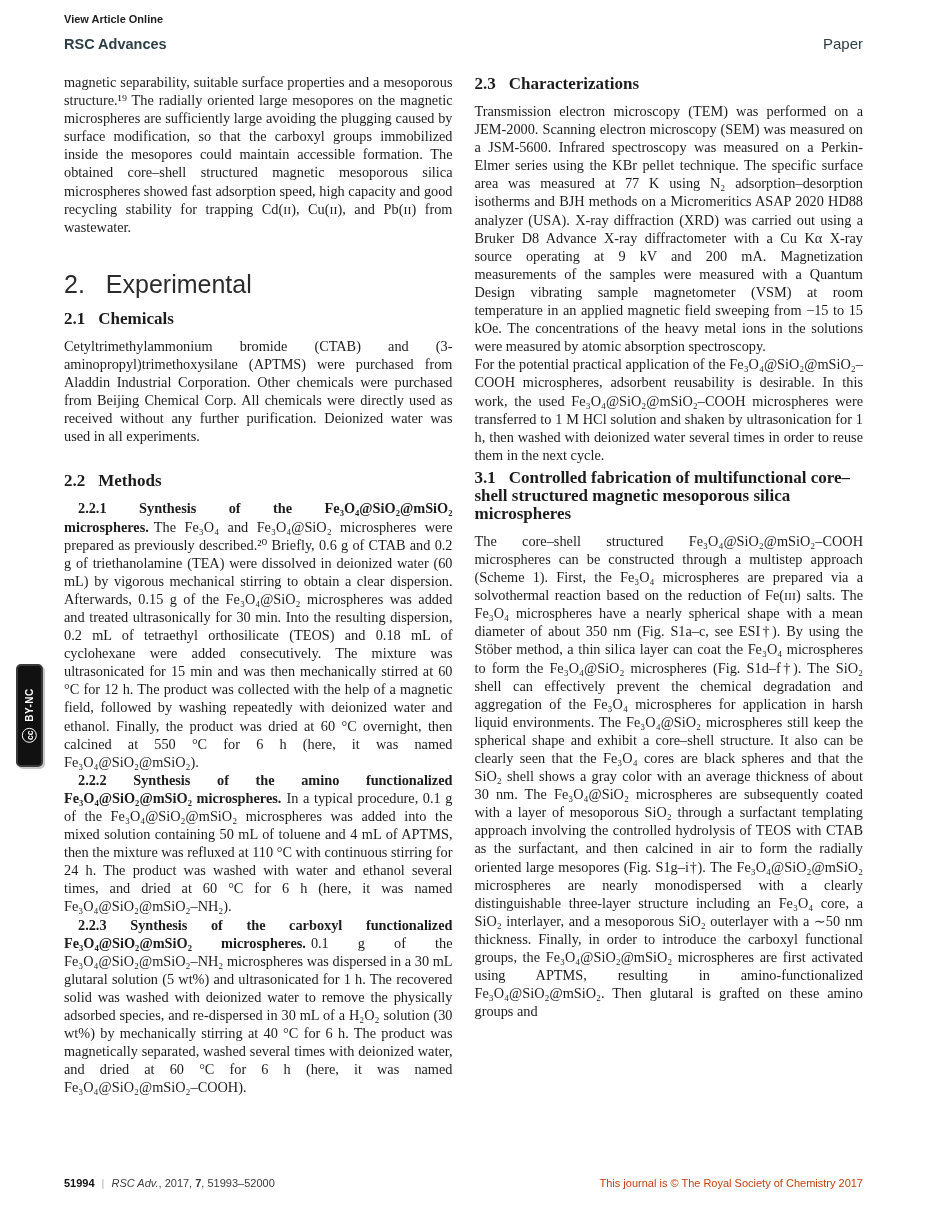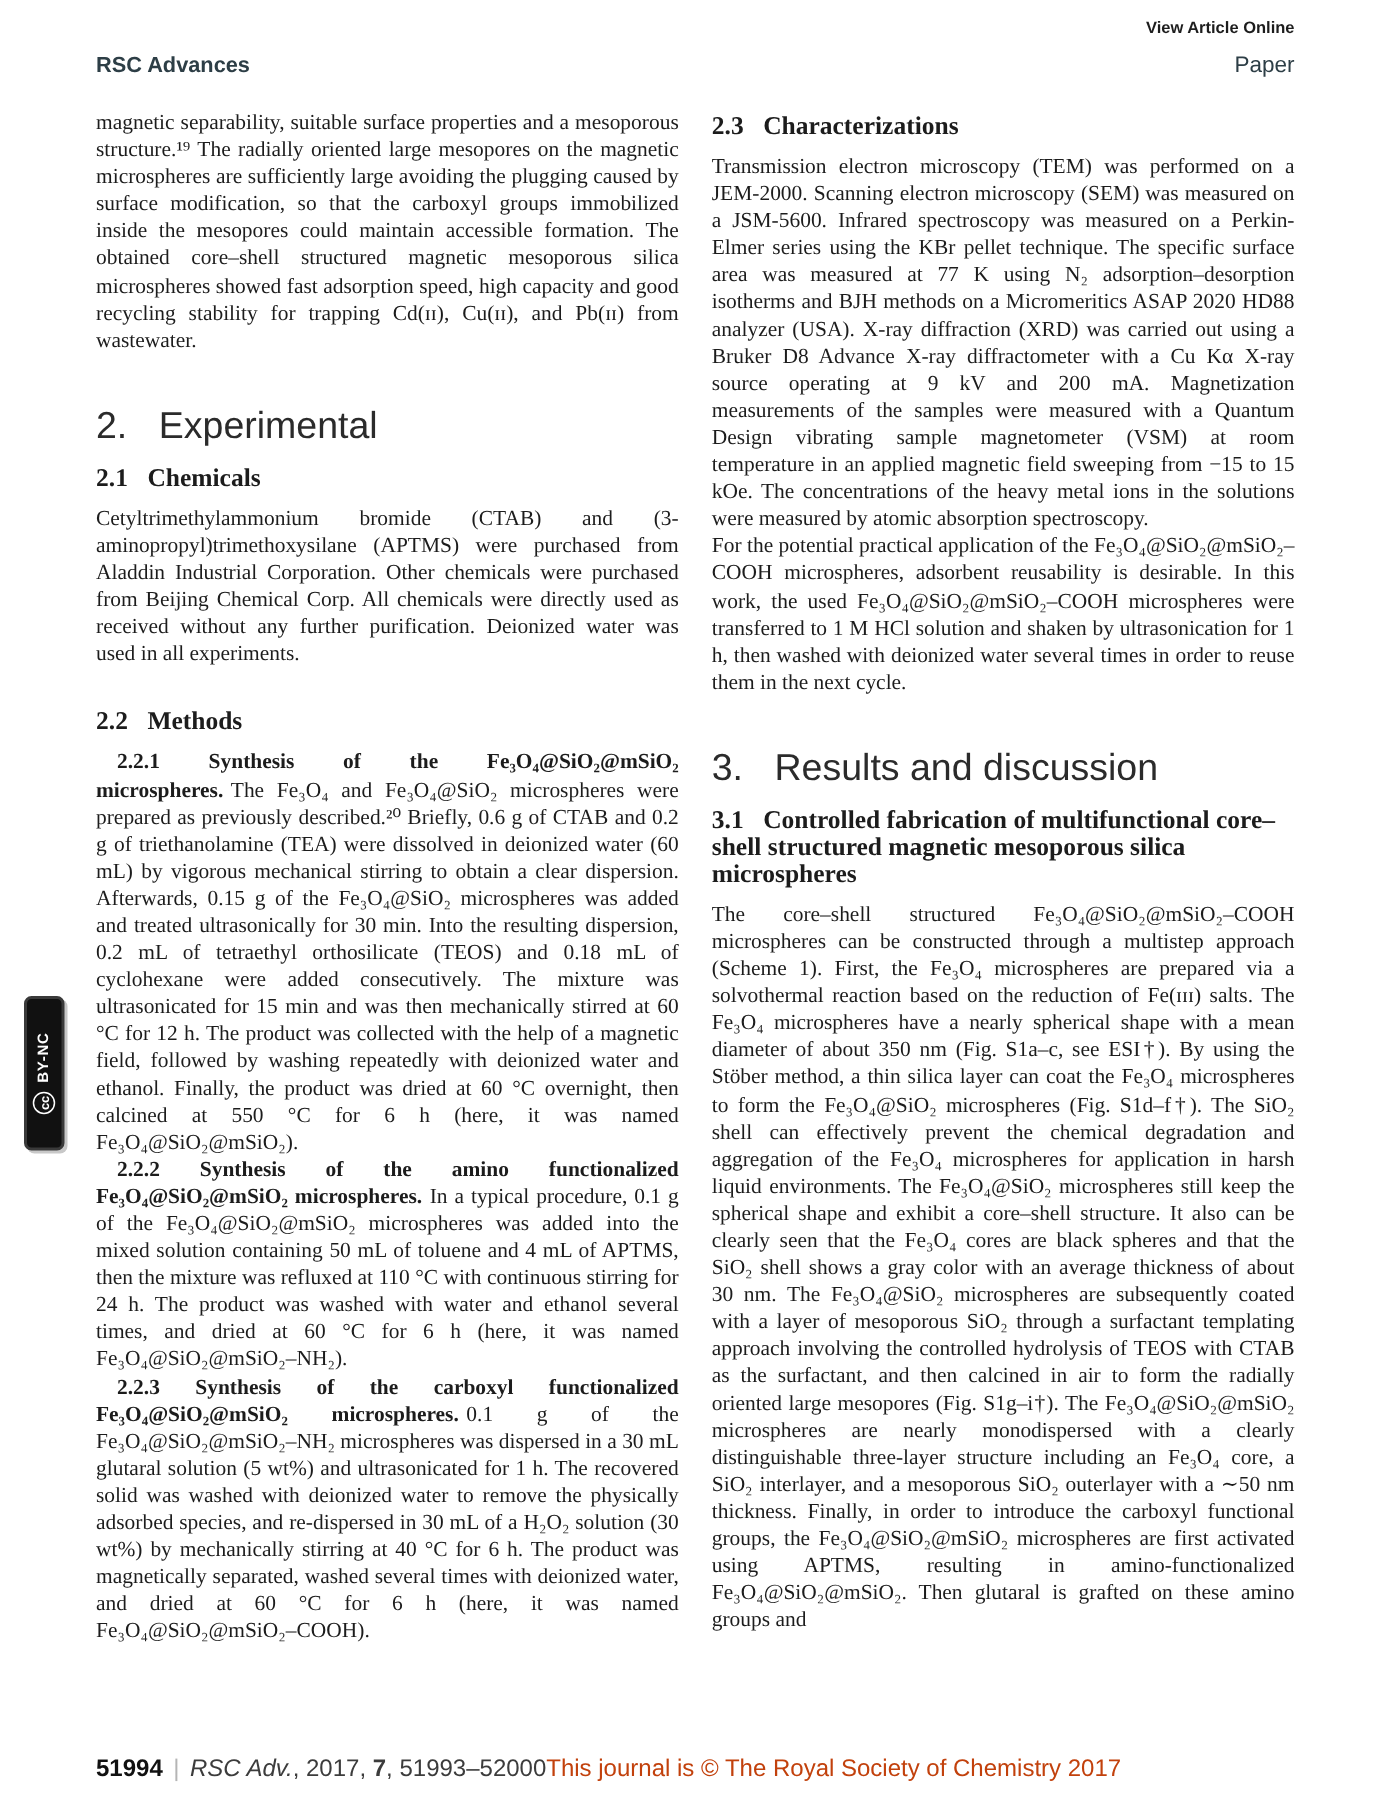--- a/index.html
+++ b/index.html
@@ -12,21 +12,20 @@
     overflow:hidden;
     box-sizing:border-box;
   }
   .content{
     position:absolute;
     left:64px;right:62px;top:0;
   }
   
   .hdr-top{
     padding-top:13px;
-    text-align:right;
     font-family:"Liberation Sans","DejaVu Sans",sans-serif;
     font-size:11px;font-weight:bold;color:#1d1d1d;
   }
   .hdr-row{
     margin-top:10px;
     display:flex;justify-content:space-between;align-items:baseline;
     font-family:"Liberation Sans","DejaVu Sans",sans-serif;
     color:#2d3e46;
   }
   .journal-name{font-size:14.5px;font-weight:bold;}
@@ -84,23 +83,23 @@
     width:15px;height:15px;
     border:1.5px solid #ffffff;border-radius:50%;
     font-size:8.5px;font-weight:bold;letter-spacing:0;
     box-sizing:border-box;
   }
   .cc-license{font-size:10px;font-weight:bold;letter-spacing:0.5px;}
   
   .footer{
     position:absolute;
     left:64px;right:62px;bottom:23px;
-    display:flex;align-items:baseline;
+    display:flex;justify-content:space-between;align-items:baseline;
     font-family:"Liberation Sans","DejaVu Sans",sans-serif;
-    font-size:16px;
+    font-size:11px;
   }
   .footer-left{color:#3c3c3c;}
   .footer-left .pgnum{font-weight:bold;color:#111;}
   .footer-left .sep{color:#b5b5b5;margin:0 7px;}
   .footer-left .it{font-style:italic;}
   .footer-left .bd{font-weight:bold;}
   .footer-right{color:#c2410c;}
 </style>
 </head>
 <body>
@@ -153,23 +152,20 @@
       </div>
 
       <div class="col">
         <h3 class="sub first">
           <span class="sub-num">2.3</span><span>Characterizations</span>
         </h3>
         <p class="body">Transmission electron microscopy (TEM) was performed on a JEM-2000. Scanning electron microscopy (SEM) was measured on a JSM-5600. Infrared spectroscopy was measured on a Perkin-Elmer series using the KBr pellet technique. The specific surface area was measured at 77 K using N₂ adsorption–desorption isotherms and BJH methods on a Micromeritics ASAP 2020 HD88 analyzer (USA). X-ray diffraction (XRD) was carried out using a Bruker D8 Advance X-ray diffractometer with a Cu Kα X-ray source operating at 9 kV and 200 mA. Magnetization measurements of the samples were measured with a Quantum Design vibrating sample magnetometer (VSM) at room temperature in an applied magnetic field sweeping from −15 to 15 kOe. The concentrations of the heavy metal ions in the solutions were measured by atomic absorption spectroscopy.</p>
 
         <p class="body">For the potential practical application of the Fe₃O₄@SiO₂@mSiO₂–COOH microspheres, adsorbent reusability is desirable. In this work, the used Fe₃O₄@SiO₂@mSiO₂–COOH microspheres were transferred to 1 M HCl solution and shaken by ultrasonication for 1 h, then washed with deionized water several times in order to reuse them in the next cycle.</p>
 
-        <h2 class="sec">
-          <span class="sec-num">3.</span><span>Results and discussion</span>
-        </h2>
 
         <h3 class="sub tight">
           <span class="sub-num">3.1</span><span>Controlled fabrication of multifunctional core–shell structured magnetic mesoporous silica microspheres</span>
         </h3>
         <p class="body">The core–shell structured Fe₃O₄@SiO₂@mSiO₂–COOH microspheres can be constructed through a multistep approach (Scheme 1). First, the Fe₃O₄ microspheres are prepared via a solvothermal reaction based on the reduction of Fe(ɪɪɪ) salts. The Fe₃O₄ microspheres have a nearly spherical shape with a mean diameter of about 350 nm (Fig. S1a–c, see ESI†). By using the Stöber method, a thin silica layer can coat the Fe₃O₄ microspheres to form the Fe₃O₄@SiO₂ microspheres (Fig. S1d–f†). The SiO₂ shell can effectively prevent the chemical degradation and aggregation of the Fe₃O₄ microspheres for application in harsh liquid environments. The Fe₃O₄@SiO₂ microspheres still keep the spherical shape and exhibit a core–shell structure. It also can be clearly seen that the Fe₃O₄ cores are black spheres and that the SiO₂ shell shows a gray color with an average thickness of about 30 nm. The Fe₃O₄@SiO₂ microspheres are subsequently coated with a layer of mesoporous SiO₂ through a surfactant templating approach involving the controlled hydrolysis of TEOS with CTAB as the surfactant, and then calcined in air to form the radially oriented large mesopores (Fig. S1g–i†). The Fe₃O₄@SiO₂@mSiO₂ microspheres are nearly monodispersed with a clearly distinguishable three-layer structure including an Fe₃O₄ core, a SiO₂ interlayer, and a mesoporous SiO₂ outerlayer with a ∼50 nm thickness. Finally, in order to introduce the carboxyl functional groups, the Fe₃O₄@SiO₂@mSiO₂ microspheres are first activated using APTMS, resulting in amino-functionalized Fe₃O₄@SiO₂@mSiO₂. Then glutaral is grafted on these amino groups and</p>
       </div>
 
     </div>
   </div>
 

